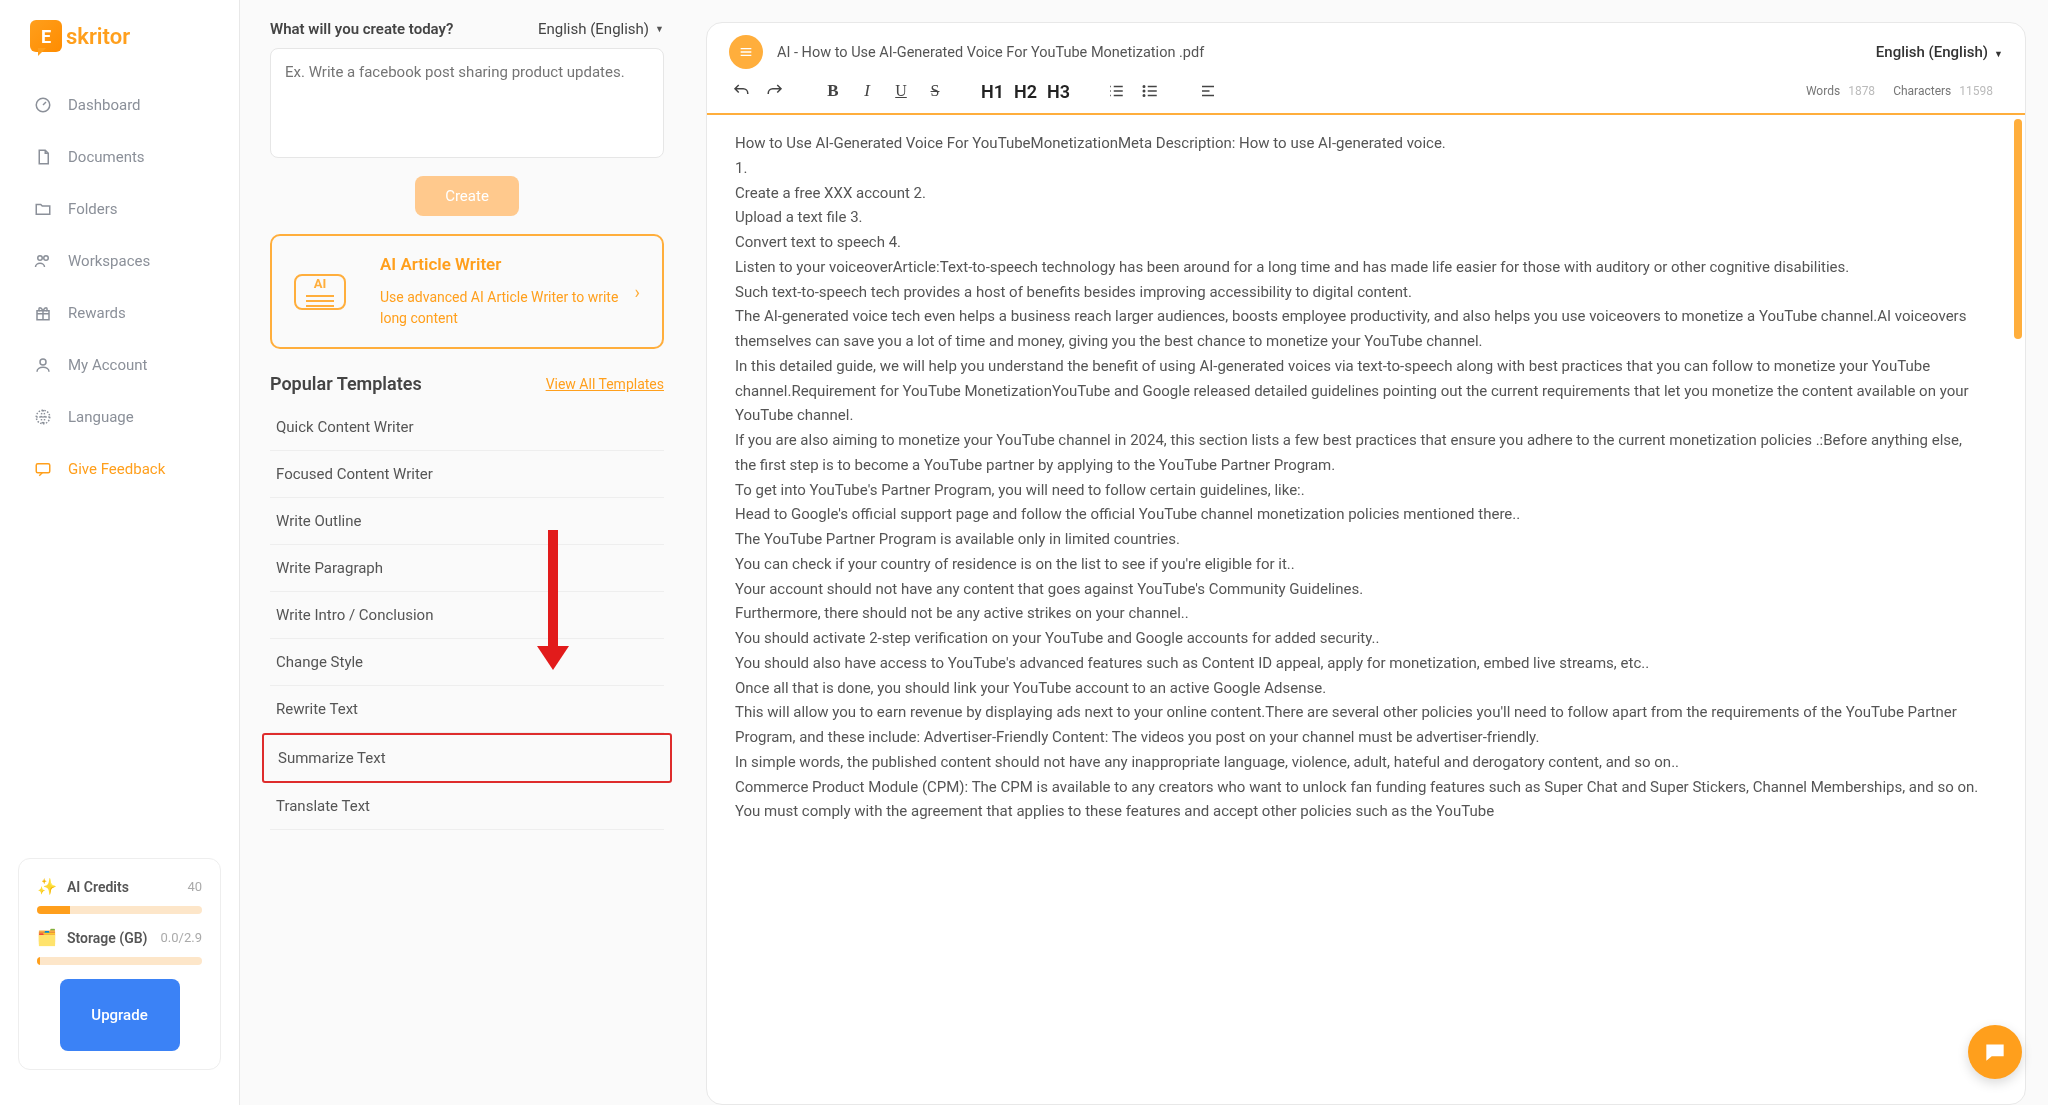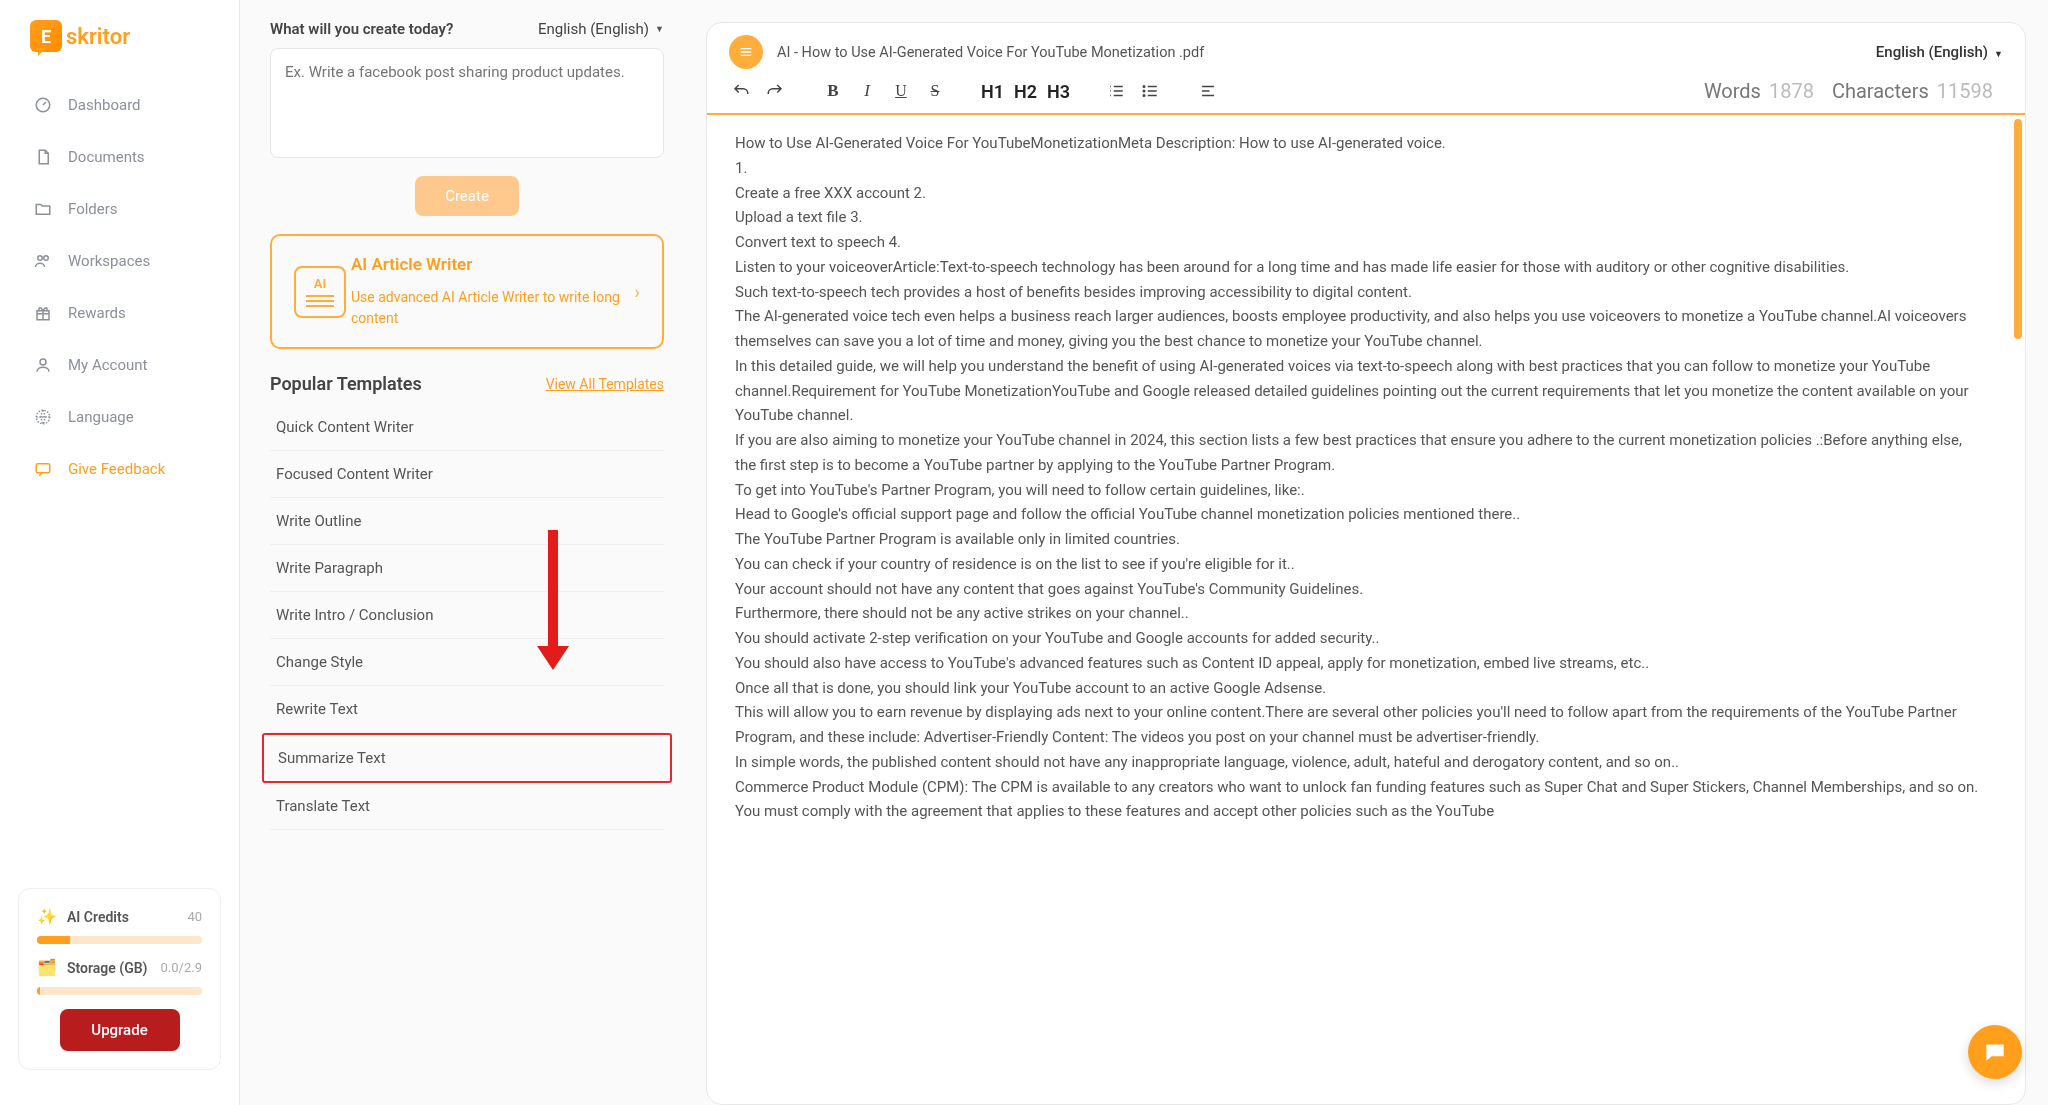--- a/index.html
+++ b/index.html
@@ -14,31 +14,31 @@
 .nav-item{display:flex;align-items:center;padding:12px 14px;border-radius:8px;color:#8b9099;cursor:pointer;font-size:15px;margin-bottom:6px}
 .nav-item .icon{width:22px;height:22px;margin-right:14px;display:flex;align-items:center;justify-content:center}
 .nav-item.feedback{color:#ff9f1c}
 .credits-box{margin:0 18px 15px;border:1px solid #eee;border-radius:12px;padding:18px}
 .stat-row{display:flex;align-items:center;margin-bottom:10px}
 .stat-row .icon{width:20px;margin-right:10px}
 .stat-row .label{flex:1;font-weight:600;font-size:14px;color:#555}
 .stat-row .val{font-size:13px;color:#aaa}
 .bar{height:8px;border-radius:4px;background:#fde6c9;margin-bottom:14px;overflow:hidden}
 .bar-fill{height:100%;background:#ff9f1c;width:20%}
-.upgrade-btn{display:block;width:120px;margin:6px auto 0;background:#b91c1c;color:#fff;border:0;border-radius:8px;padding:12px 0;font-size:15px;font-weight:500;cursor:pointer}
+.upgrade-btn{display:block;width:120px;margin:6px auto 0;background:#3b82f6;color:#fff;border:0;border-radius:8px;padding:27px 0;font-size:15px;font-weight:500;cursor:pointer}
 
 .mid{width:440px;padding:20px 16px 0 30px;overflow-y:auto}
 .prompt-head{display:flex;justify-content:space-between;align-items:flex-start;margin-bottom:10px}
 .prompt-head h3{font-size:15px;font-weight:600;color:#444}
 .lang-sel{font-size:15px;color:#444;display:flex;align-items:center;cursor:pointer}
 .lang-sel::after{content:"▼";font-size:9px;margin-left:6px;color:#555}
 .prompt-ta{width:100%;height:110px;border:1px solid #e6e6e6;border-radius:8px;padding:14px;font-size:15px;color:#999;resize:none;outline:none}
 .create-btn{display:block;margin:14px auto 18px;background:#ffc98d;color:#fff;border:0;border-radius:8px;padding:11px 30px;font-size:15px;cursor:pointer}
 .writer-card{border:2px solid #ffae3c;border-radius:10px;padding:18px 22px;display:flex;align-items:center;cursor:pointer;margin-bottom:24px}
-.writer-icon{width:52px;height:52px;border:2px solid #ffae3c;border-radius:8px;display:flex;flex-direction:column;align-items:center;justify-content:center;margin-right:5px;color:#ffae3c}
+.writer-icon{width:52px;height:36px;border:2px solid #ffae3c;border-radius:8px;display:flex;flex-direction:column;align-items:center;justify-content:center;margin-right:34px;color:#ffae3c}
 .writer-icon .ai{font-size:13px;font-weight:700}
 .writer-icon .lines{width:28px;height:12px;border-top:2px solid #ffae3c;border-bottom:2px solid #ffae3c;position:relative;margin-top:4px}
 .writer-icon .lines::before{content:"";position:absolute;top:3px;left:0;right:0;height:2px;background:#ffae3c}
 .writer-body{flex:1}
 .writer-body h4{color:#ff9f1c;font-size:17px;font-weight:600;margin-bottom:13px}
 .writer-body p{color:#ff9f1c;font-size:14px;line-height:1.5}
 .chev{color:#ffae3c;font-size:18px}
 .tpl-head{display:flex;justify-content:space-between;align-items:center;margin-bottom:10px}
 .tpl-head h3{font-size:18px;font-weight:600;color:#444}
 .tpl-head a{color:#ff9f1c;font-size:14px;text-decoration:underline}
@@ -56,21 +56,21 @@
 .ed-lang::after{content:"▼";font-size:9px;margin-left:6px}
 .toolbar{display:flex;align-items:center;padding:6px 22px 10px;border-bottom:2px solid #ffae3c}
 .tb-group{display:flex;align-items:center;gap:10px;margin-right:34px}
 .tb-btn{width:24px;height:24px;display:flex;align-items:center;justify-content:center;cursor:pointer;color:#444;font-family:Georgia,serif}
 .tb-btn.b{font-weight:700;font-size:17px}
 .tb-btn.i{font-style:italic;font-size:17px}
 .tb-btn.u{text-decoration:underline;font-size:16px}
 .tb-btn.s{text-decoration:line-through;font-size:16px}
 .tb-h{font-size:18px;font-weight:600;cursor:pointer;color:#222}
 .tb-spacer{flex:1}
-.stats{display:flex;gap:8px;align-items:baseline;font-size:20px}
+.stats{display:flex;gap:8px;align-items:baseline;font-size:12px}
 .stats .lbl{color:#777}
 .stats .num{color:#bbb;margin-right:10px}
 .content-wrap{flex:1;overflow-y:auto;position:relative;padding:16px 28px 0;min-height:0}
 .content{font-size:15px;line-height:1.65;color:#555;white-space:pre-line;padding-right:12px}
 .scroll-thumb{position:absolute;right:3px;top:4px;width:8px;height:220px;background:#ffae3c;border-radius:4px}
 
 .arrow{position:absolute;left:548px;top:530px;pointer-events:none}
 .arrow-line{width:10px;height:116px;background:#e21b1b}
 .arrow-head{width:0;height:0;border-left:16px solid transparent;border-right:16px solid transparent;border-top:24px solid #e21b1b;margin-left:-11px}
 .chat-fab{position:fixed;right:26px;bottom:26px;width:54px;height:54px;border-radius:50%;background:#ff9f1c;display:flex;align-items:center;justify-content:center;color:#fff;box-shadow:0 4px 12px rgba(0,0,0,.15);cursor:pointer}

